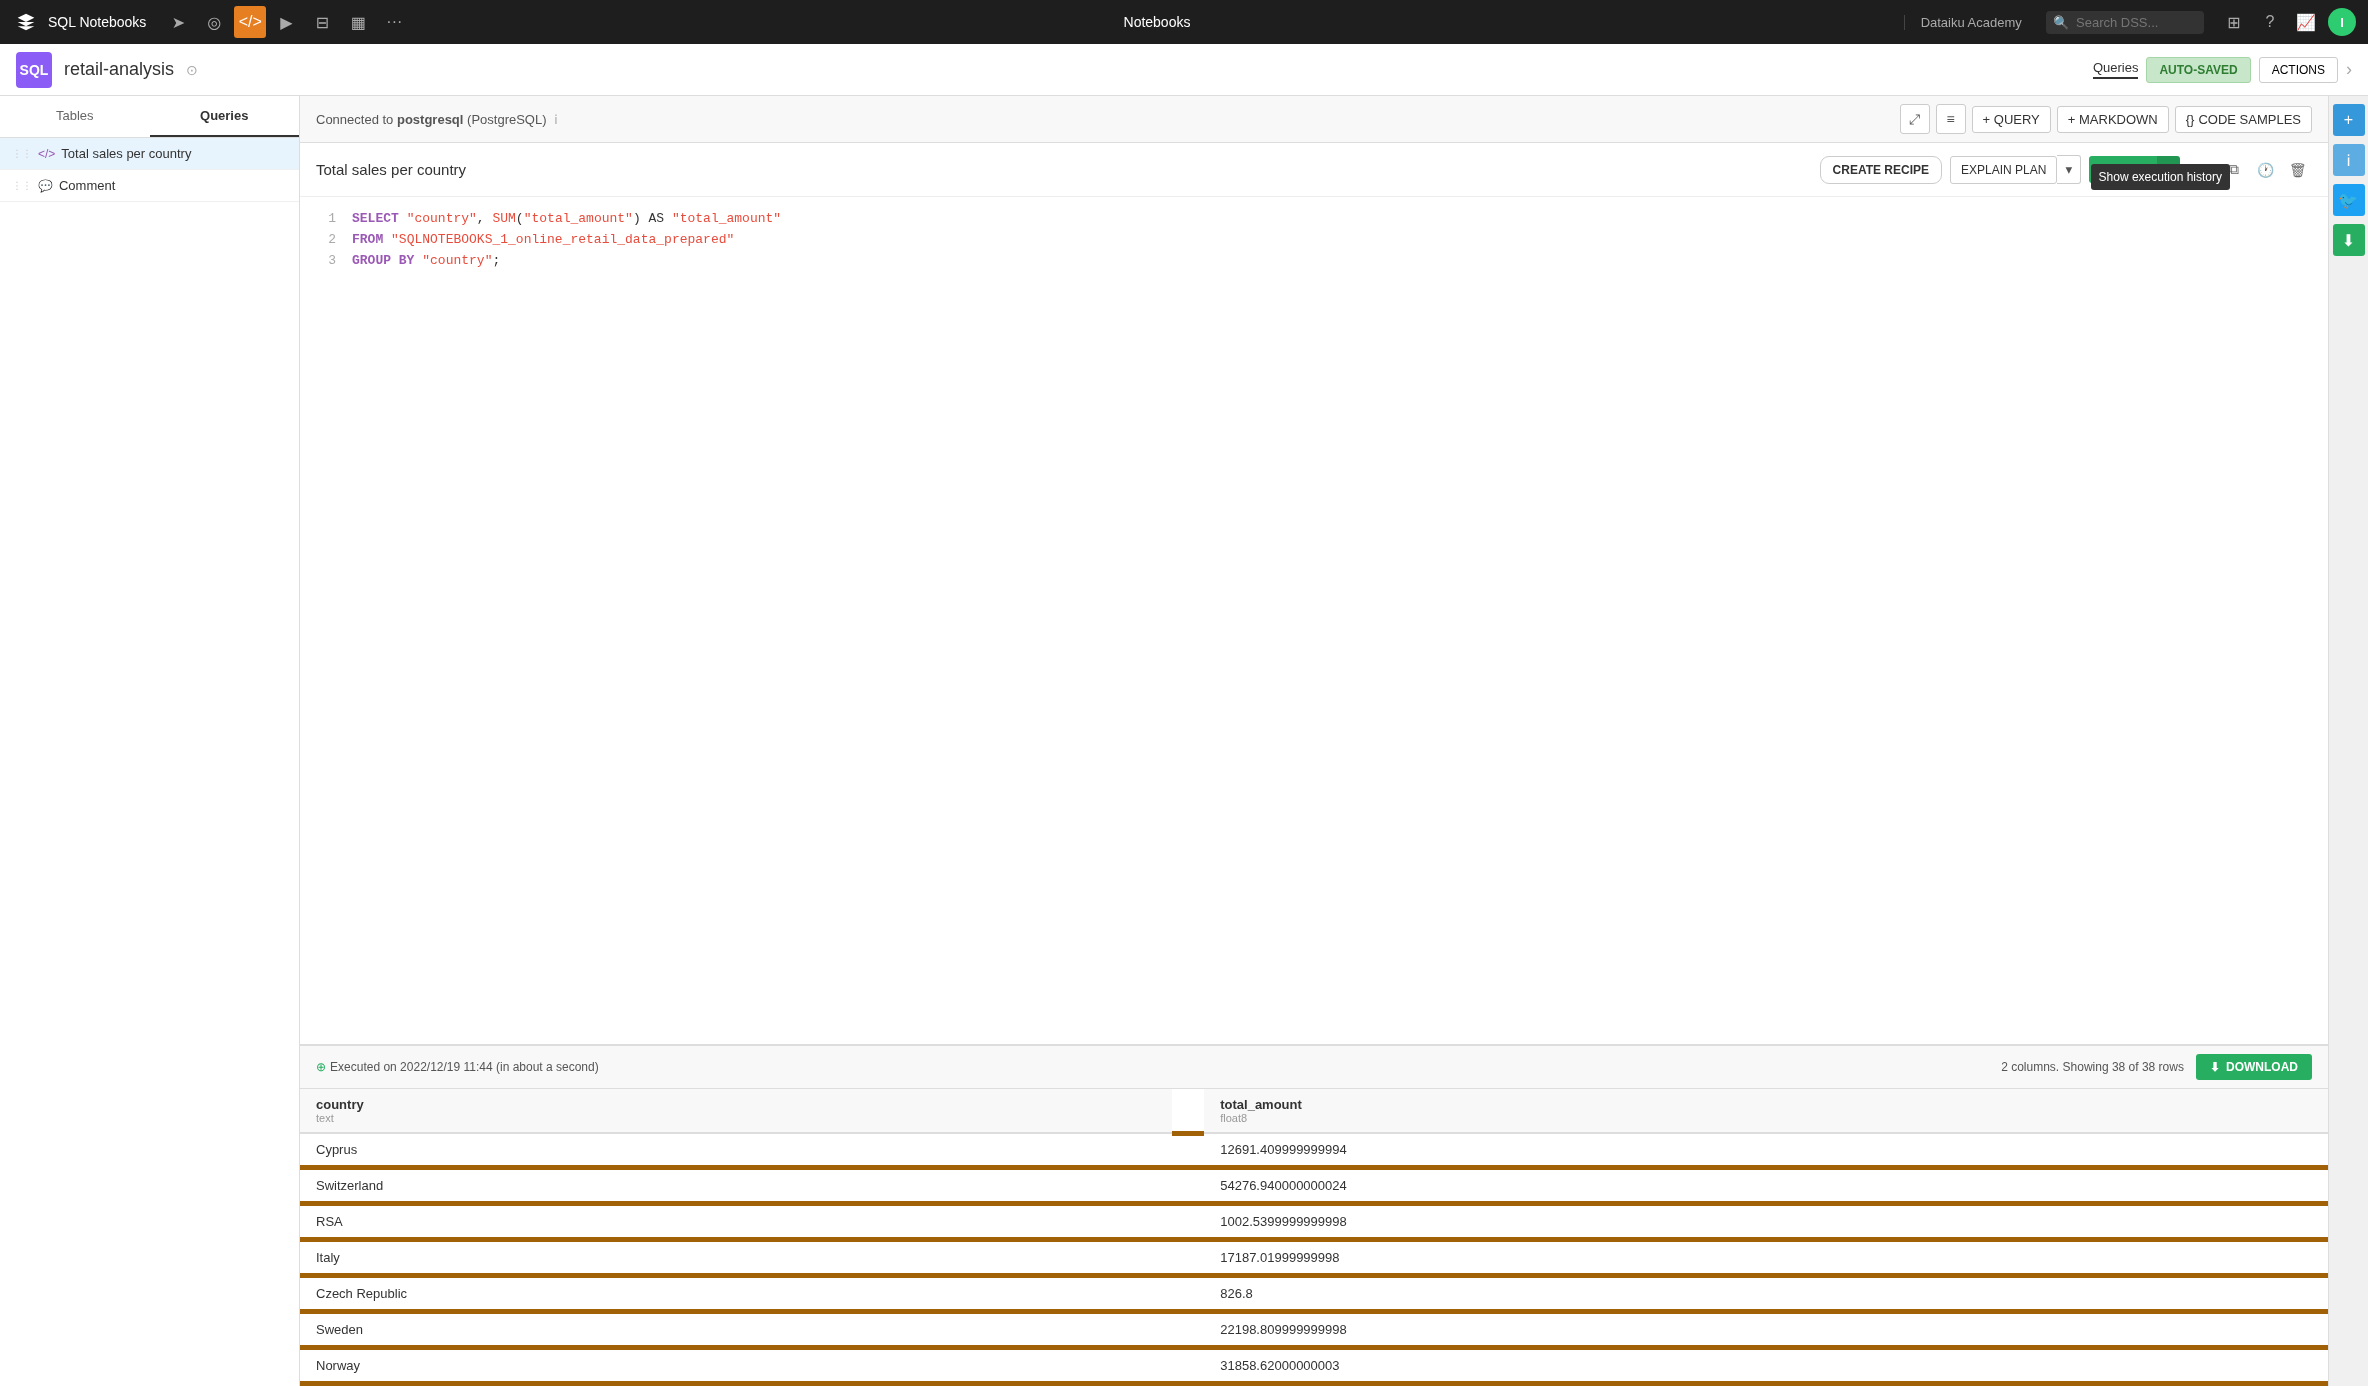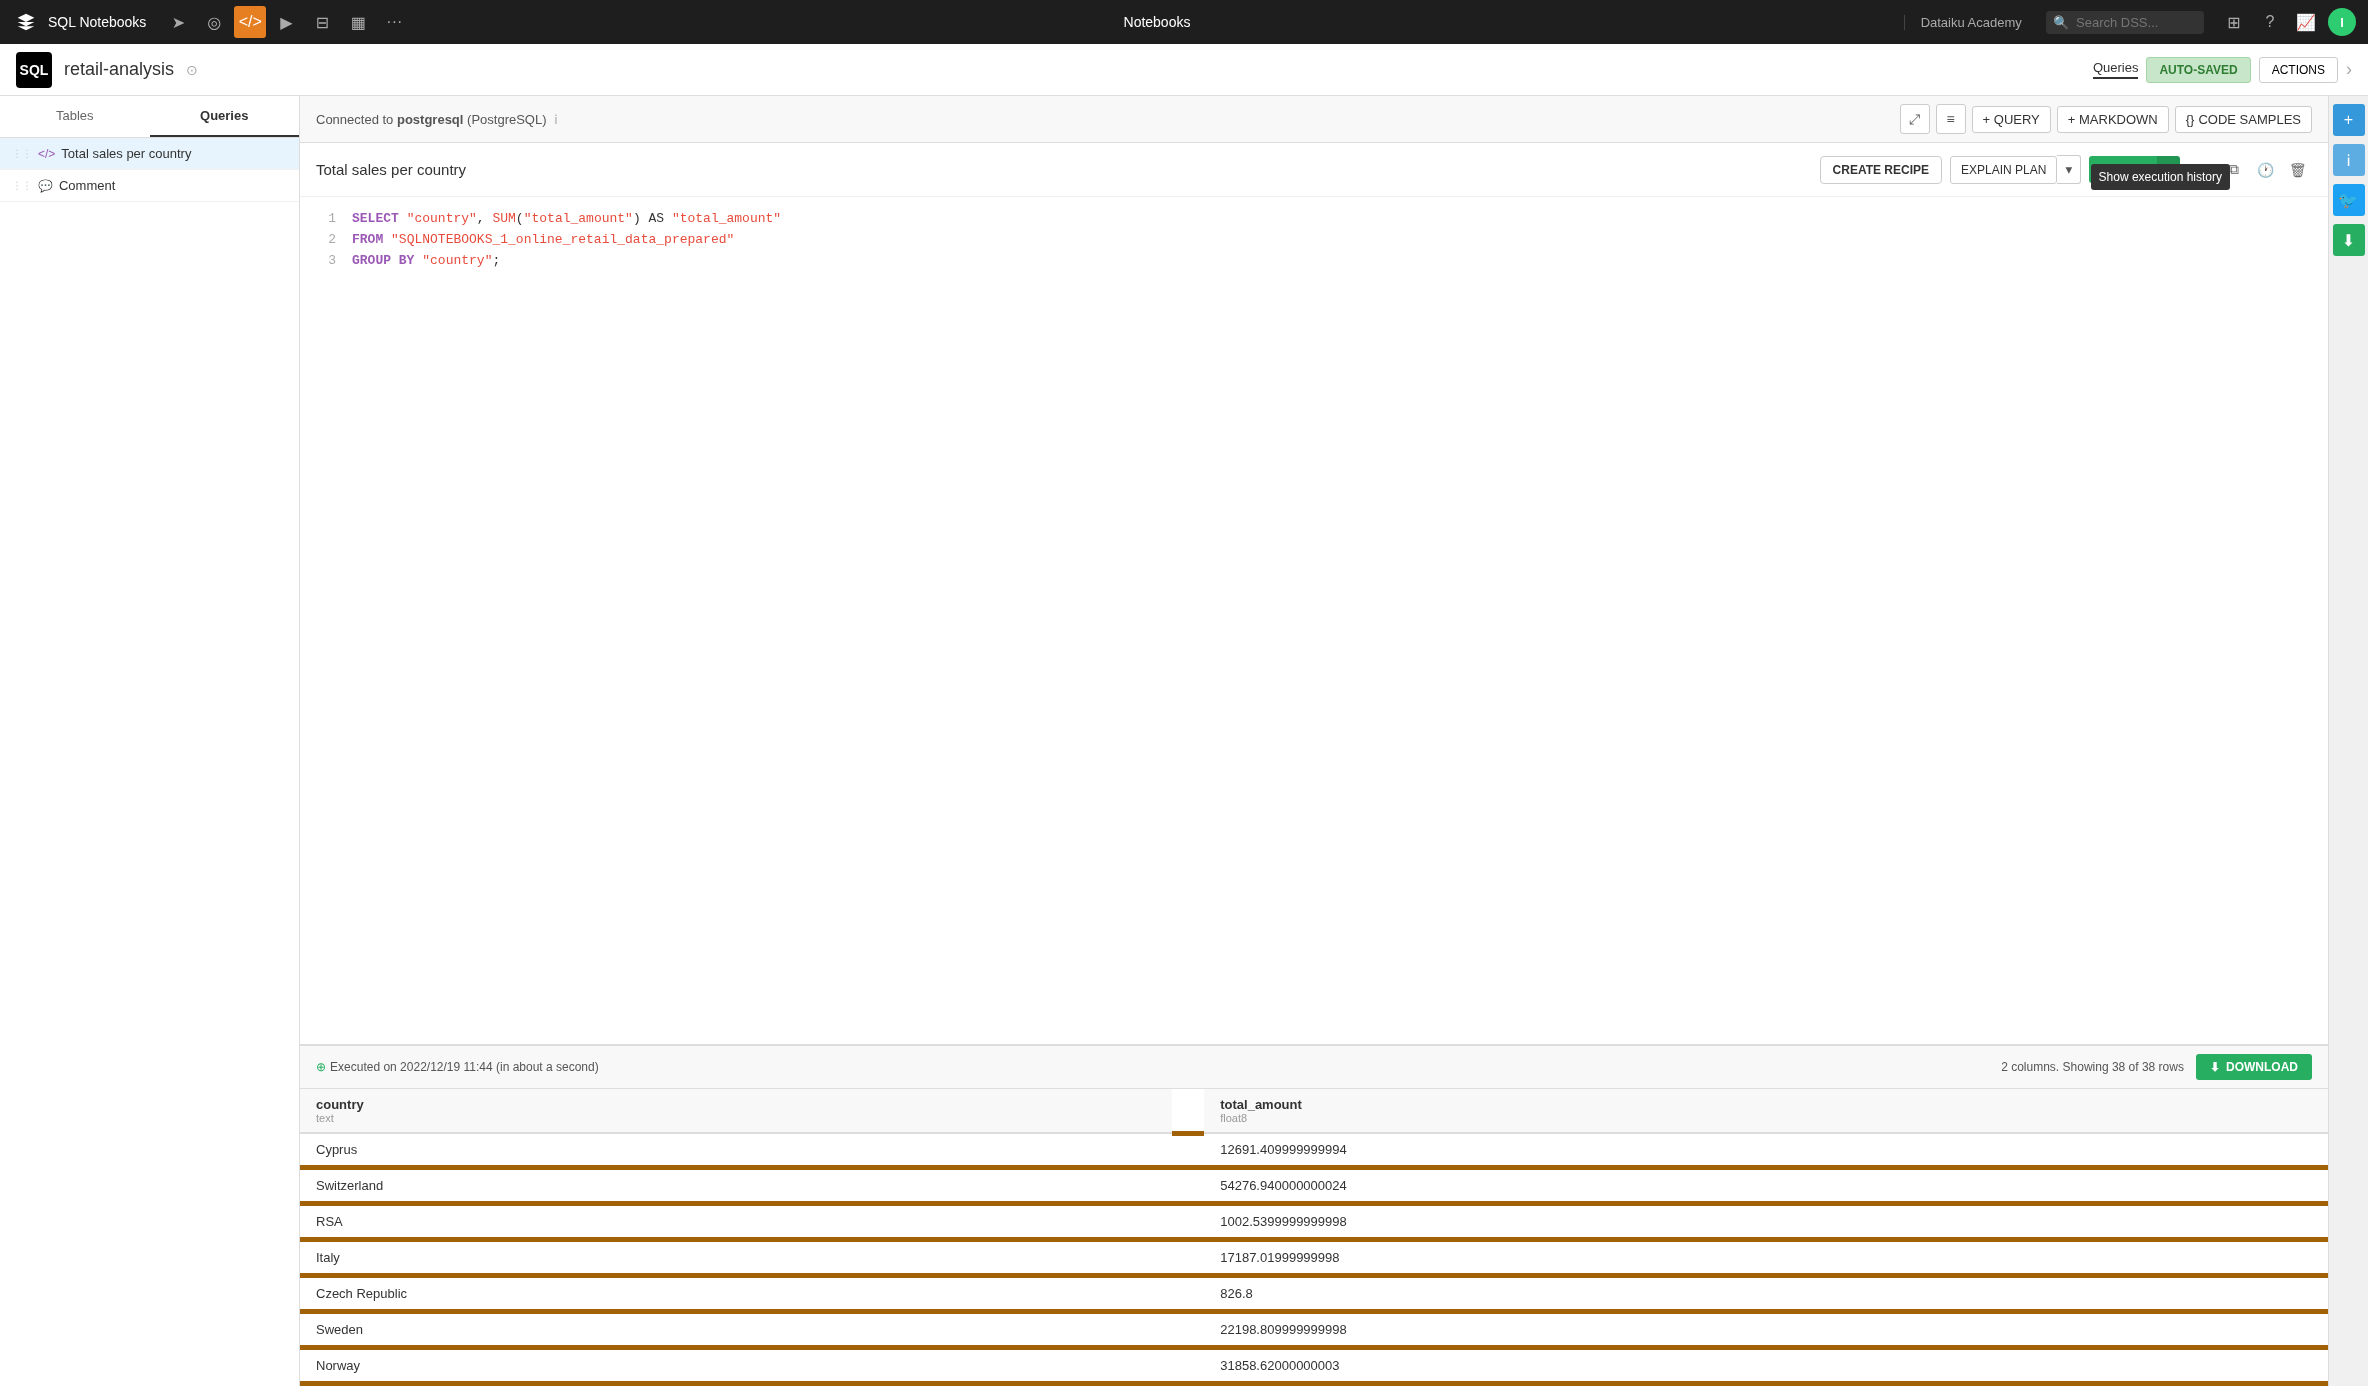--- a/index.html
+++ b/index.html
@@ -23,21 +23,21 @@
     .top-nav .search-box input { background: transparent; border: none; outline: none; color: #ccc; font-size: 13px; width: 120px; }
     .top-nav .top-right-icons { display: flex; gap: 8px; align-items: center; margin-left: 8px; }
     .top-nav .top-right-icon { color: #aaa; cursor: pointer; font-size: 16px; width: 28px; height: 28px; display: flex; align-items: center; justify-content: center; }
     .top-nav .avatar { width: 28px; height: 28px; border-radius: 50%; background: #2ecc71; display: flex; align-items: center; justify-content: center; color: white; font-weight: bold; font-size: 13px; }
 
     
     .second-bar {
       display: flex; align-items: center; background: #fff; border-bottom: 1px solid #ddd;
       height: 52px; padding: 0 16px; gap: 12px;
     }
-    .second-bar .project-icon { width: 36px; height: 36px; background: #000000; border-radius: 4px; display: flex; align-items: center; justify-content: center; color: white; font-weight: bold; font-size: 14px; }
+    .second-bar .project-icon { width: 36px; height: 36px; background: #8b5cf6; border-radius: 4px; display: flex; align-items: center; justify-content: center; color: white; font-weight: bold; font-size: 14px; }
     .second-bar .notebook-name { font-size: 18px; font-weight: 500; color: #333; }
     .second-bar .sync-icon { color: #aaa; font-size: 14px; }
     .second-bar .right-actions { margin-left: auto; display: flex; align-items: center; gap: 8px; }
     .second-bar .queries-link { color: #333; font-size: 13px; cursor: pointer; padding-bottom: 2px; border-bottom: 2px solid #333; }
     .second-bar .autosaved-btn { background: #c8e6c9; color: #2e7d32; border: 1px solid #a5d6a7; border-radius: 3px; padding: 5px 12px; font-size: 12px; font-weight: 600; cursor: pointer; }
     .second-bar .actions-btn { background: #fff; border: 1px solid #ccc; border-radius: 3px; padding: 5px 12px; font-size: 12px; font-weight: 500; cursor: pointer; }
     .second-bar .arrow-btn { color: #aaa; font-size: 18px; cursor: pointer; }
 
     
     .main-layout { display: flex; height: calc(100vh - 44px - 52px); }
@@ -66,21 +66,21 @@
     .expand-btn { background: #fff; border: 1px solid #ccc; border-radius: 3px; width: 30px; height: 30px; display: flex; align-items: center; justify-content: center; cursor: pointer; font-size: 14px; color: #555; }
     .list-btn { background: #fff; border: 1px solid #ccc; border-radius: 3px; width: 30px; height: 30px; display: flex; align-items: center; justify-content: center; cursor: pointer; font-size: 14px; color: #555; }
     .add-query-btn { background: #fff; border: 1px solid #ccc; border-radius: 3px; padding: 5px 10px; font-size: 13px; cursor: pointer; color: #333; }
     .add-markdown-btn { background: #fff; border: 1px solid #ccc; border-radius: 3px; padding: 5px 10px; font-size: 13px; cursor: pointer; color: #333; }
     .code-samples-btn { background: #fff; border: 1px solid #ccc; border-radius: 3px; padding: 5px 10px; font-size: 13px; cursor: pointer; color: #333; display: flex; align-items: center; gap: 4px; }
 
     
     .query-area { flex: 1; display: flex; flex-direction: column; overflow: hidden; }
     .query-header { display: flex; align-items: center; padding: 12px 16px; background: #fff; border-bottom: 1px solid #eee; gap: 8px; }
     .query-title { font-size: 15px; font-weight: 500; color: #333; flex: 1; }
-    .create-recipe-btn { background: #fff; border: 1px solid #ccc; border-radius: 4px; padding: 6px 12px; font-size: 12px; font-weight: 600; cursor: pointer; color: #333; }
+    .create-recipe-btn { background: #fff; border: 1px solid #ccc; border-radius: 9px; padding: 6px 12px; font-size: 12px; font-weight: 600; cursor: pointer; color: #333; }
     .explain-plan-btn { background: #fff; border: 1px solid #ccc; border-radius: 3px; padding: 6px 10px; font-size: 12px; cursor: pointer; color: #333; display: flex; align-items: center; gap: 2px; }
     .explain-dropdown { background: #fff; border: 1px solid #ccc; border-left: none; border-radius: 0 3px 3px 0; padding: 6px 8px; cursor: pointer; color: #555; }
     .run-btn { background: #27ae60; border: none; border-radius: 3px 0 0 3px; padding: 6px 12px; font-size: 13px; font-weight: 600; cursor: pointer; color: #fff; display: flex; align-items: center; gap: 6px; }
     .run-dropdown { background: #219653; border: none; border-radius: 0 3px 3px 0; padding: 6px 8px; cursor: pointer; color: #fff; }
     .query-action-icons { display: flex; gap: 4px; }
     .query-action-icon { width: 28px; height: 28px; display: flex; align-items: center; justify-content: center; cursor: pointer; color: #666; font-size: 14px; border-radius: 3px; }
 
     
     .code-editor { flex: 1; background: #fff; padding: 12px 16px; font-family: 'Courier New', Courier, monospace; font-size: 13px; line-height: 1.6; overflow-y: auto; border-bottom: 1px solid #ddd; position: relative; }
     .code-line { display: flex; gap: 16px; }

